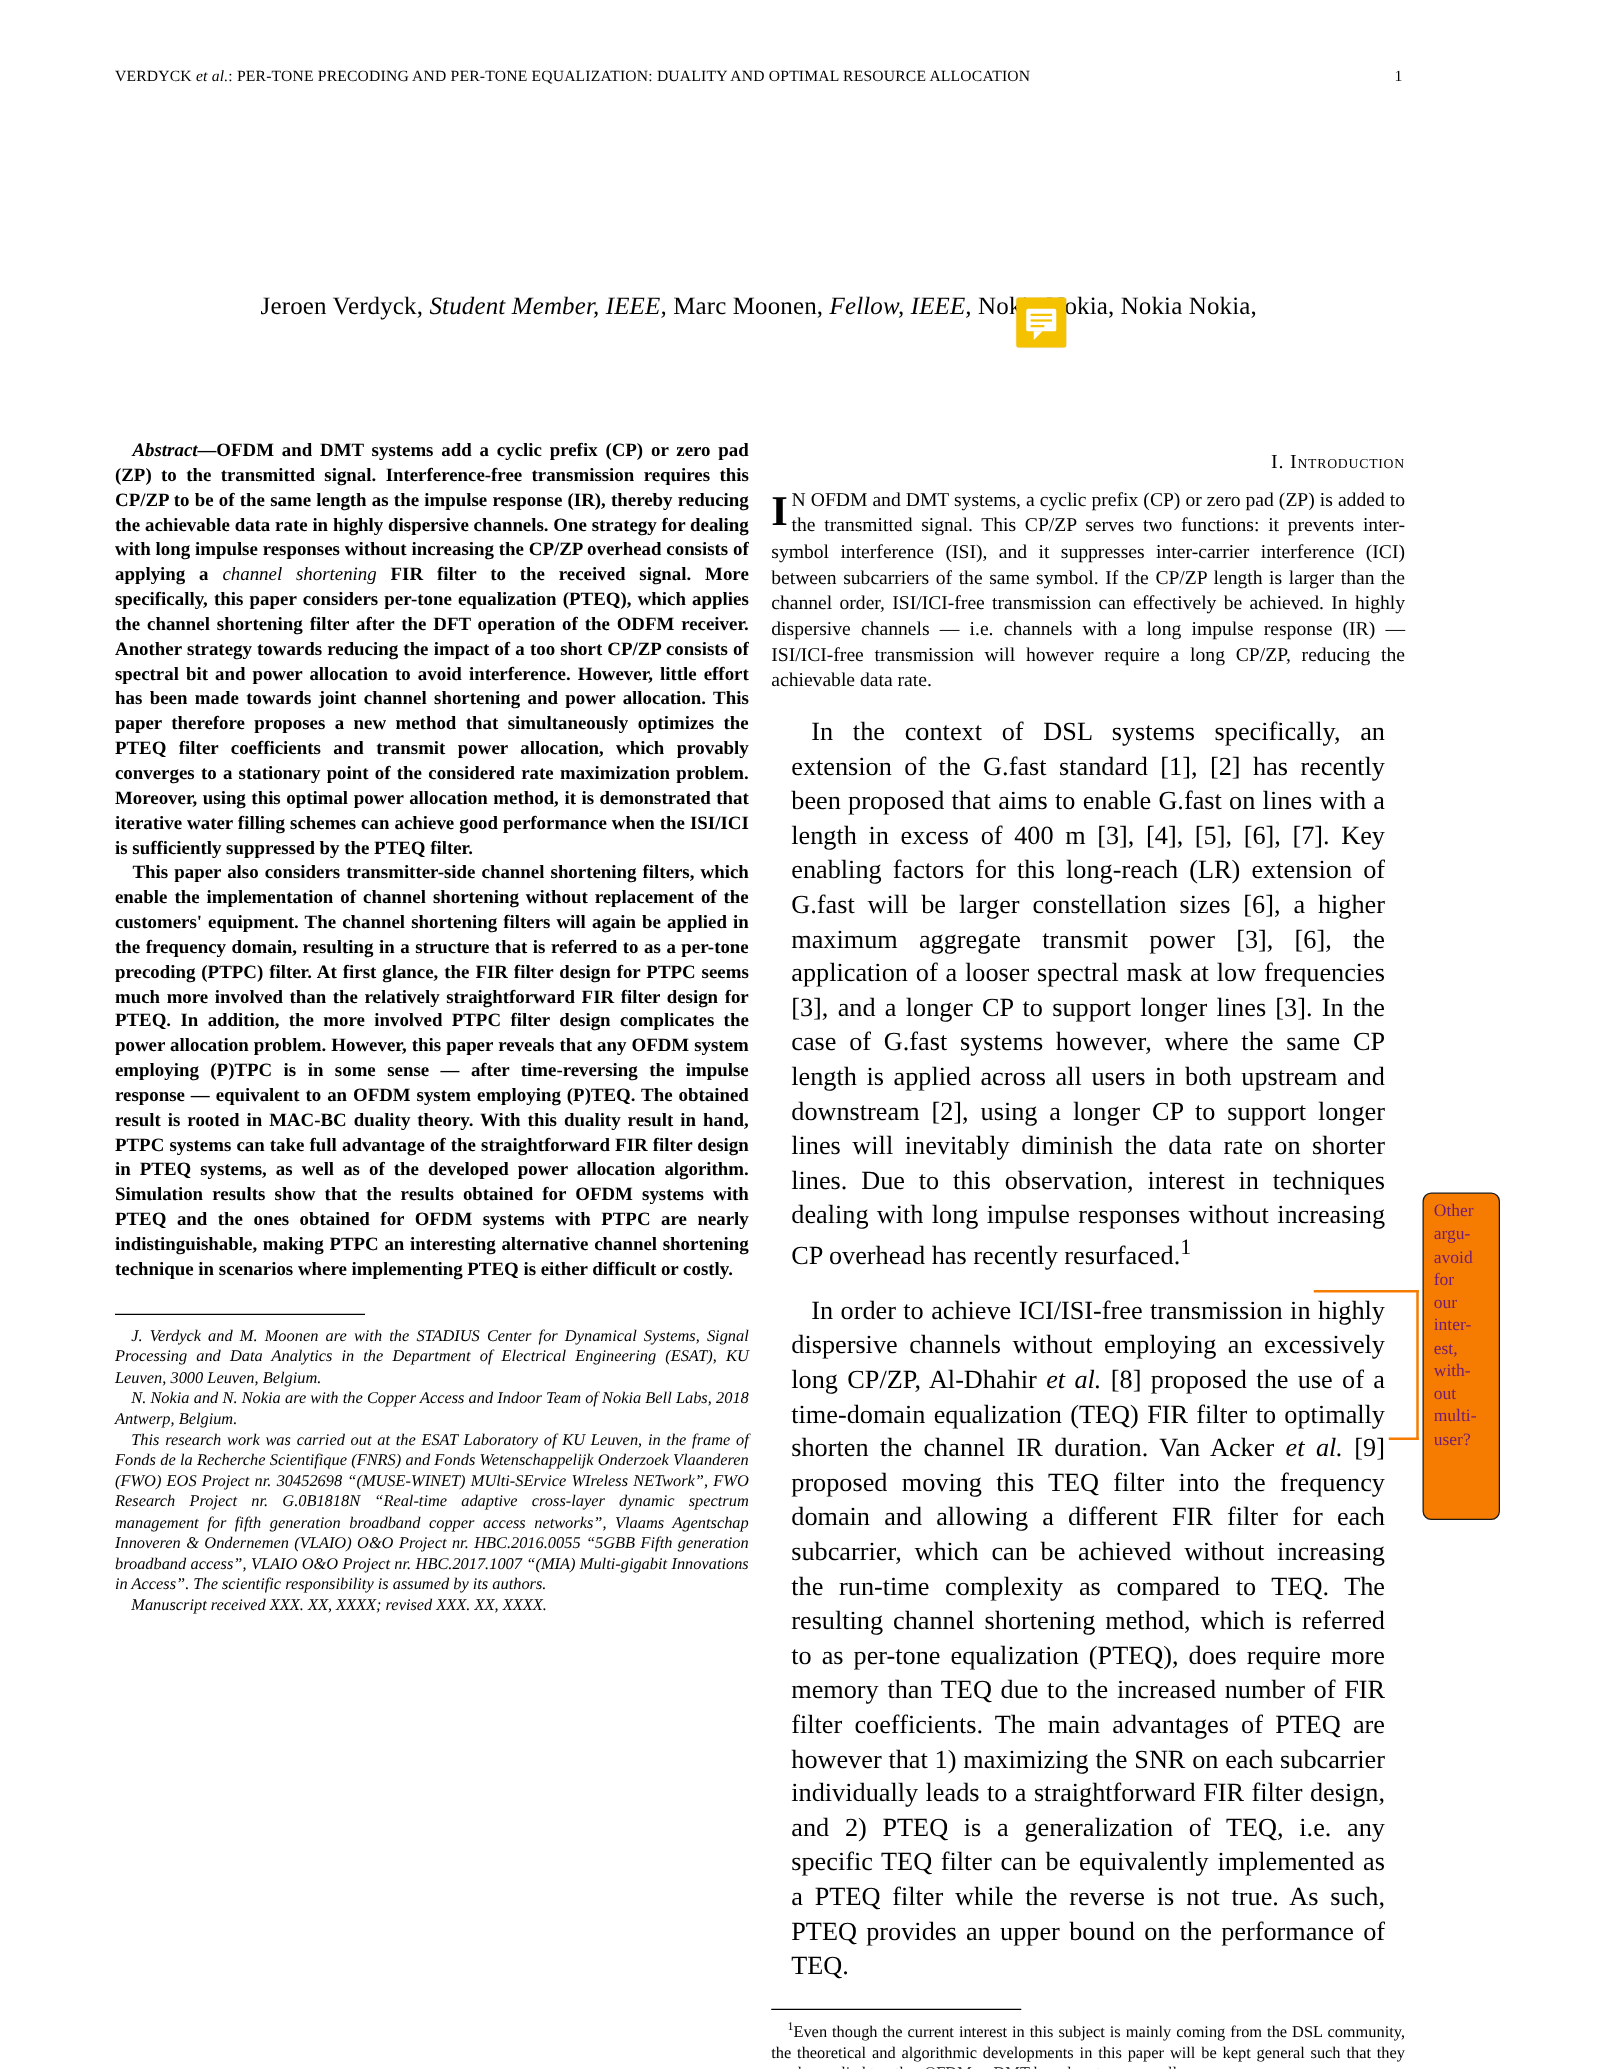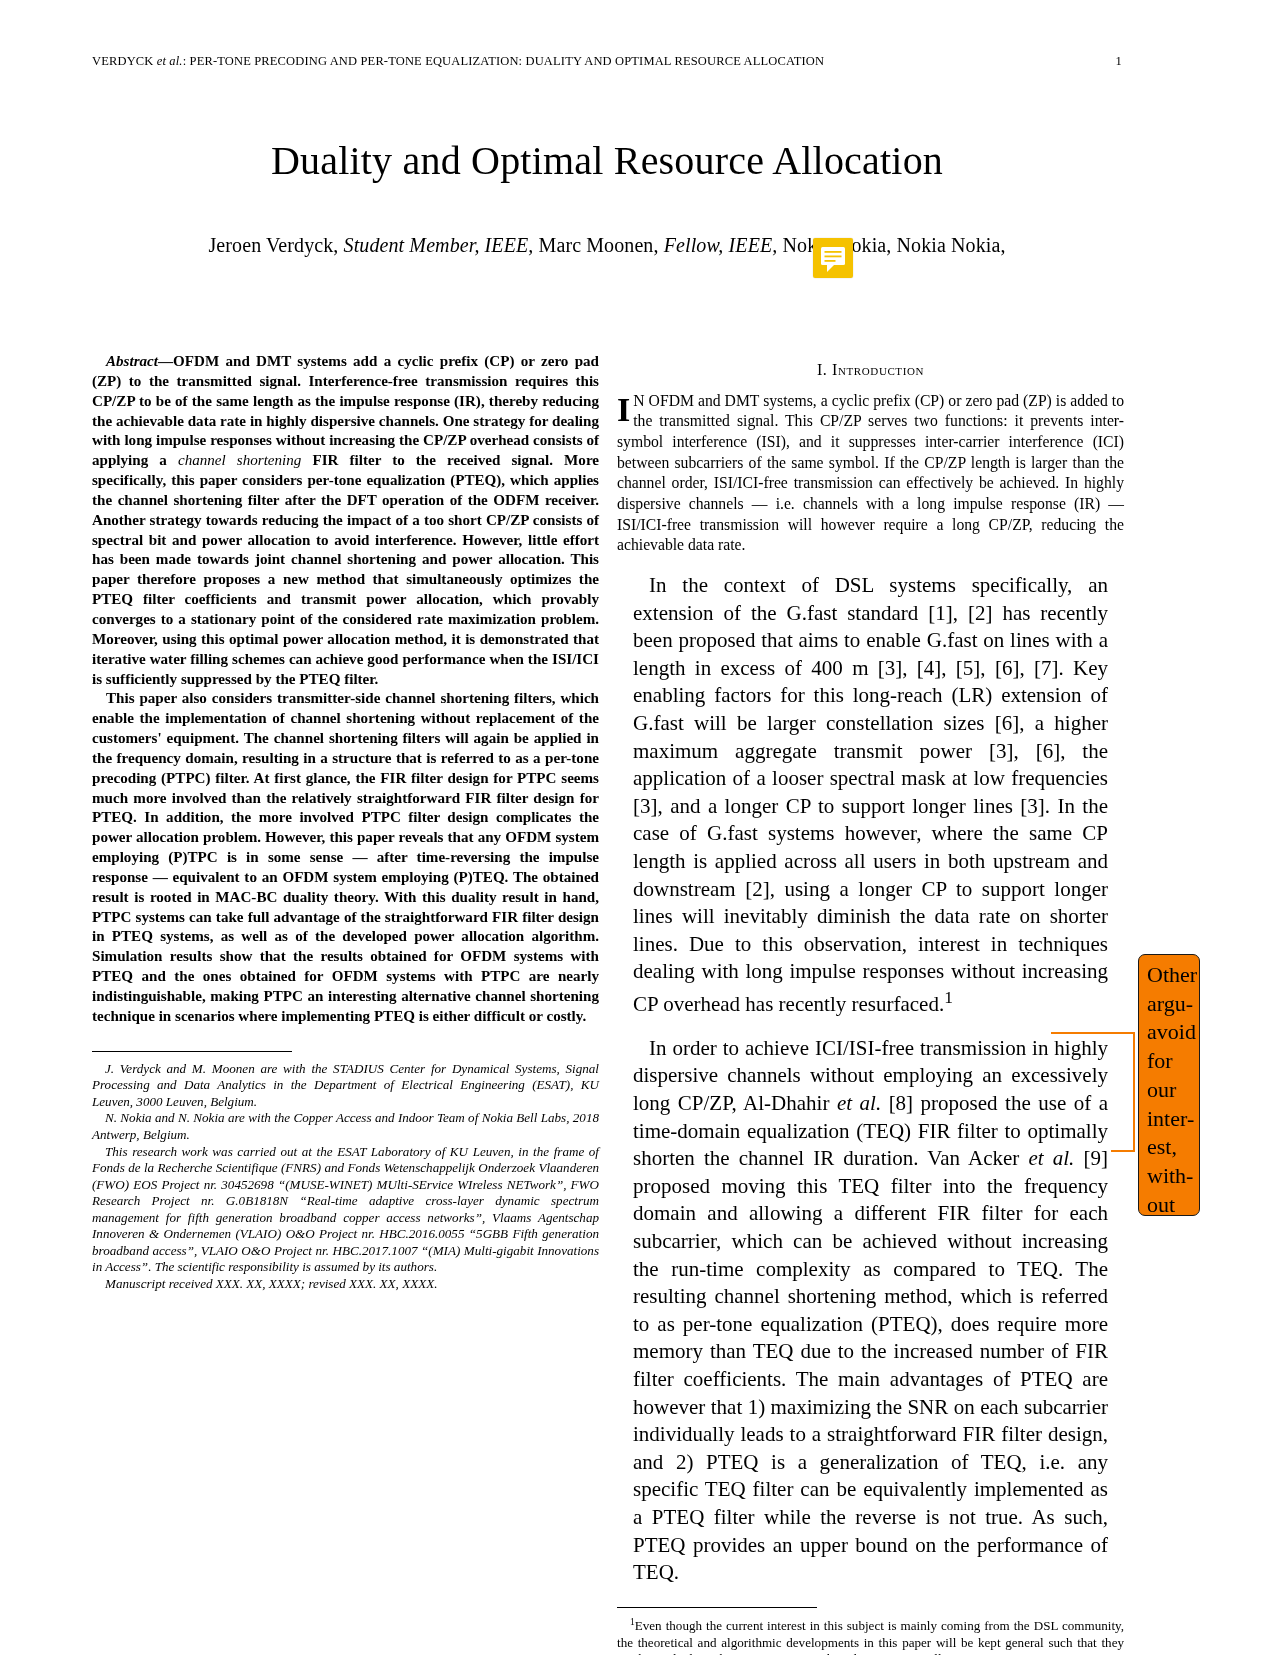--- a/index.html
+++ b/index.html
@@ -118,21 +118,21 @@
   .footnotes {
     font-size: 13.1px;
     line-height: 1.265;
     text-align: justify;
     font-style: italic;
   }
   .footnotes p { margin: 0; text-indent: 13px; }
 
   
   .sec-head {
-    text-align: center;
+    text-align: right;
     font-size: 16px;
     font-variant: small-caps;
     letter-spacing: 0.6px;
     margin: 8px 0 10px 0;
   }
   .body-p {
     margin: 16px;
     text-indent: 16px;
     font-size: 21px;
     line-height: 1.315;
@@ -172,23 +172,23 @@
     position: absolute;
     left: 1138px;
     top: 954px;
     width: 62px;
     height: 262px;
     background: #F57C00;
     border: 1.6px solid #1a1a1a;
     border-radius: 7px;
     z-index: 35;
     padding: 6px 6px 4px 8px;
-    font-size: 22px;
+    font-size: 14px;
     line-height: 1.305;
-    color: #000000;
+    color: #701a75;
     overflow: hidden;
   }
   .margin-note .mn-line { display: block; white-space: nowrap; }
 
   
   .connector {
     position: absolute;
     z-index: 30;
   }
   .conn-v {
@@ -217,21 +217,20 @@
 <body>
 
 <div class="page">
 
   <div class="running-head">
     <span class="rh-text"><span>VERDYCK</span> <i>et al.</i>: <span>PER-TONE PRECODING AND PER-TONE EQUALIZATION: DUALITY AND OPTIMAL RESOURCE ALLOCATION</span></span>
     <span class="rh-page">1</span>
   </div>
 
   <h1 class="title">
-    <span class="ln">Duality and Optimal Resource Allocation</span>
   </h1>
 
   <div class="authors">
     <span>Jeroen Verdyck,</span>
     <i>Student Member, IEEE,</i>
     <span>Marc Moonen,</span>
     <i>Fellow, IEEE,</i>
     <span>Nokia Nokia, Nokia Nokia,</span>
   </div>
 

